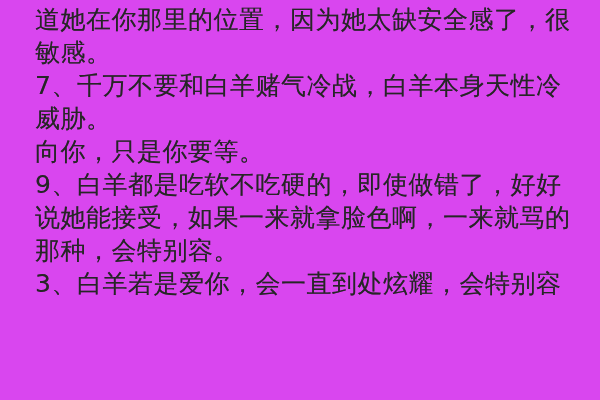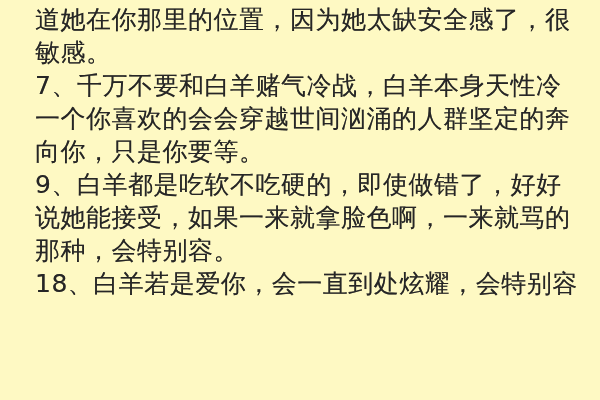--- a/index.html
+++ b/index.html
@@ -25,25 +25,25 @@
     font-size: 25px;
     line-height: 33px;
     letter-spacing: 0.5px;
     white-space: nowrap;
     text-shadow: 0 0 0.6px rgba(38,38,38,0.55); 
   }
 </style>
 </head>
 <body>
 
-<div class="page" style="background: #fef9c3;">
+<div class="page" style="background: #d946ef;">
   <div class="text-block" style="color: rgb(38, 38, 38);">
       <div class="text-line">道她在你那里的位置，因为她太缺安全感了，很</div>
       <div class="text-line">敏感。</div>
       <div class="text-line">7、千万不要和白羊赌气冷战，白羊本身天性冷</div>
-      <div class="text-line">一个你喜欢的会会穿越世间汹涌的人群坚定的奔</div>
+      <div class="text-line">威胁。</div>
       <div class="text-line">向你，只是你要等。</div>
       <div class="text-line">9、白羊都是吃软不吃硬的，即使做错了，好好</div>
       <div class="text-line">说她能接受，如果一来就拿脸色啊，一来就骂的</div>
       <div class="text-line">那种，会特别容。</div>
-      <div class="text-line">18、白羊若是爱你，会一直到处炫耀，会特别容</div>
+      <div class="text-line">3、白羊若是爱你，会一直到处炫耀，会特别容</div>
     </div>
 </div>
 
 </body></html>

